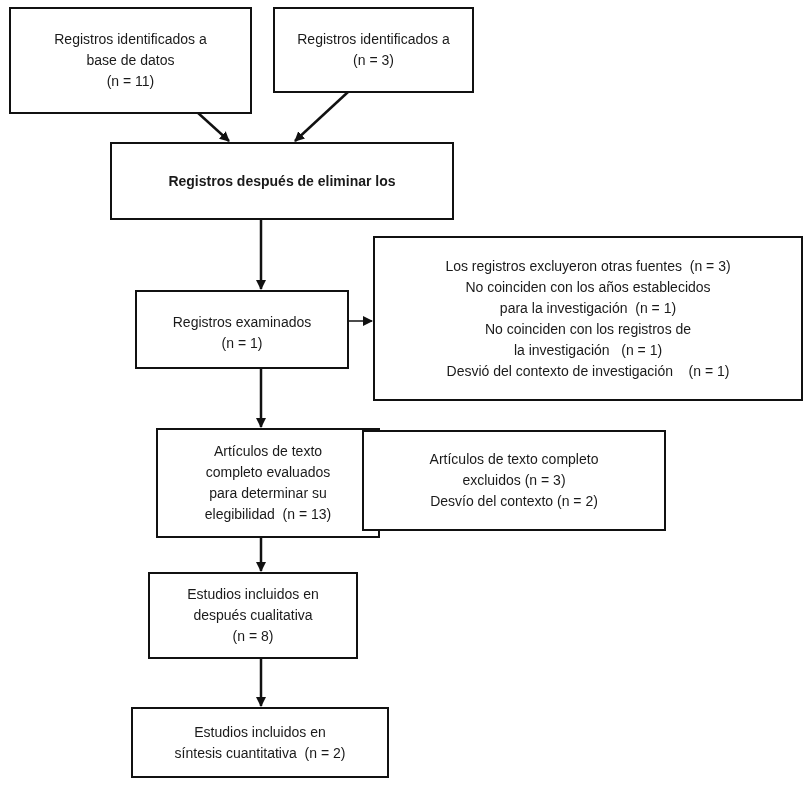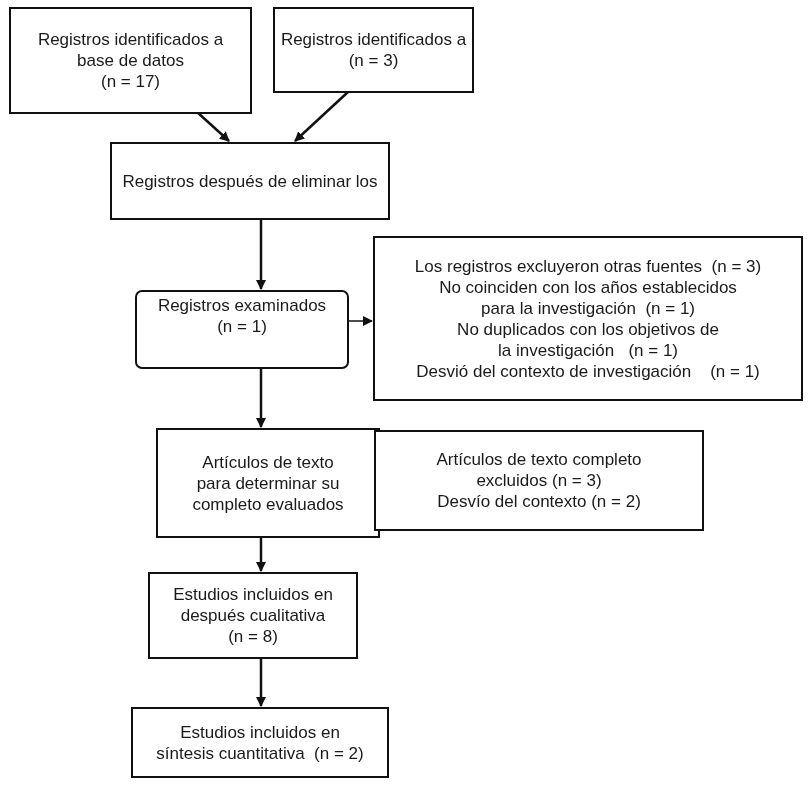--- a/index.html
+++ b/index.html
@@ -1,20 +1,20 @@
 <!DOCTYPE html>
 <html><head>
 <meta charset="utf-8">
 <style>
   html, body { margin:0; padding:0; background:#ffffff; }
   body { width:810px; height:785px; position:relative; overflow:hidden;
          font-family:"Liberation Sans", sans-serif; color:#1a1a1a; }
   .box { position:absolute; border:2px solid #111; background:#fff; box-sizing:border-box;
          display:flex; flex-direction:column; justify-content:center; 
-         text-align:center; font-size:17px; line-height:21px; }
+         text-align:center; font-size:14px; line-height:21px; }
   .box span { display:block; white-space:pre; }
   svg.links { position:absolute; left:0; top:0; }
 </style>
 </head>
 <body>
 
 <svg class="links" width="810" height="785">
   <defs>
     <marker id="ah" markerWidth="10" markerHeight="10" refX="9" refY="5" orient="auto" markerUnits="userSpaceOnUse">
       <path d="M0,0 L10,5 L0,10 z" fill="#111"></path>
@@ -26,53 +26,54 @@
   <line x1="349" y1="321" x2="372" y2="321" stroke="#111" stroke-width="1.5" marker-end="url(#ah)"></line>
   <line x1="261" y1="336" x2="261" y2="427" stroke="#111" stroke-width="2.5" marker-end="url(#ah)"></line>
   <line x1="342" y1="481" x2="363" y2="481" stroke="#111" stroke-width="1.5" marker-end="url(#ah)"></line>
   <line x1="261" y1="508" x2="261" y2="571" stroke="#111" stroke-width="2.5" marker-end="url(#ah)"></line>
   <line x1="261" y1="658" x2="261" y2="706" stroke="#111" stroke-width="2.5" marker-end="url(#ah)"></line>
 </svg>
 
 <div class="box" style="left:9px;top:7px;width:243px;height:107px;">
   <span>Registros identificados a</span>
   <span>base de datos</span>
-  <span>(n = 17)</span>
+  <span>(n = 11)</span>
 </div>
 
 <div class="box" style="left:273px;top:7px;width:201px;height:86px;">
   <span>Registros identificados a</span>
   <span>(n = 3)</span>
 </div>
 
-<div class="box" style="left:110px;top:142px;width:280px;height:78px;">
+<div class="box" style="left:110px;top:142px;width:344px;height:78px;font-weight:bold;">
   <span>Registros después de eliminar los</span>
 </div>
 
-<div class="box" style="left:135px;top:290px;width:214px;height:79px;justify-content:flex-start;padding-top:3px;border-radius:7px;">
+<div class="box" style="left:135px;top:290px;width:214px;height:79px;justify-content:flex-start;padding-top:20px;">
   <span>Registros examinados</span>
   <span>(n = 1)</span>
 </div>
 
 <div class="box" style="left:373px;top:236px;width:430px;height:165px;">
   <span>Los registros excluyeron otras fuentes  (n = 3)</span>
   <span>No coinciden con los años establecidos</span>
   <span>para la investigación  (n = 1)</span>
-  <span>No duplicados con los objetivos de</span>
+  <span>No coinciden con los registros de</span>
   <span>la investigación   (n = 1)</span>
   <span>Desvió del contexto de investigación    (n = 1)</span>
 </div>
 
 <div class="box" style="left:156px;top:428px;width:224px;height:110px;">
   <span>Artículos de texto</span>
+  <span>completo evaluados</span>
   <span>para determinar su</span>
-  <span>completo evaluados</span>
+  <span>elegibilidad  (n = 13)</span>
 </div>
 
-<div class="box" style="left:374px;top:430px;width:330px;height:101px;">
+<div class="box" style="left:362px;top:430px;width:304px;height:101px;">
   <span>Artículos de texto completo</span>
   <span>excluidos (n = 3)</span>
   <span>Desvío del contexto (n = 2)</span>
 </div>
 
 <div class="box" style="left:148px;top:572px;width:210px;height:87px;">
   <span>Estudios incluidos en</span>
   <span>después cualitativa</span>
   <span>(n = 8)</span>
 </div>

